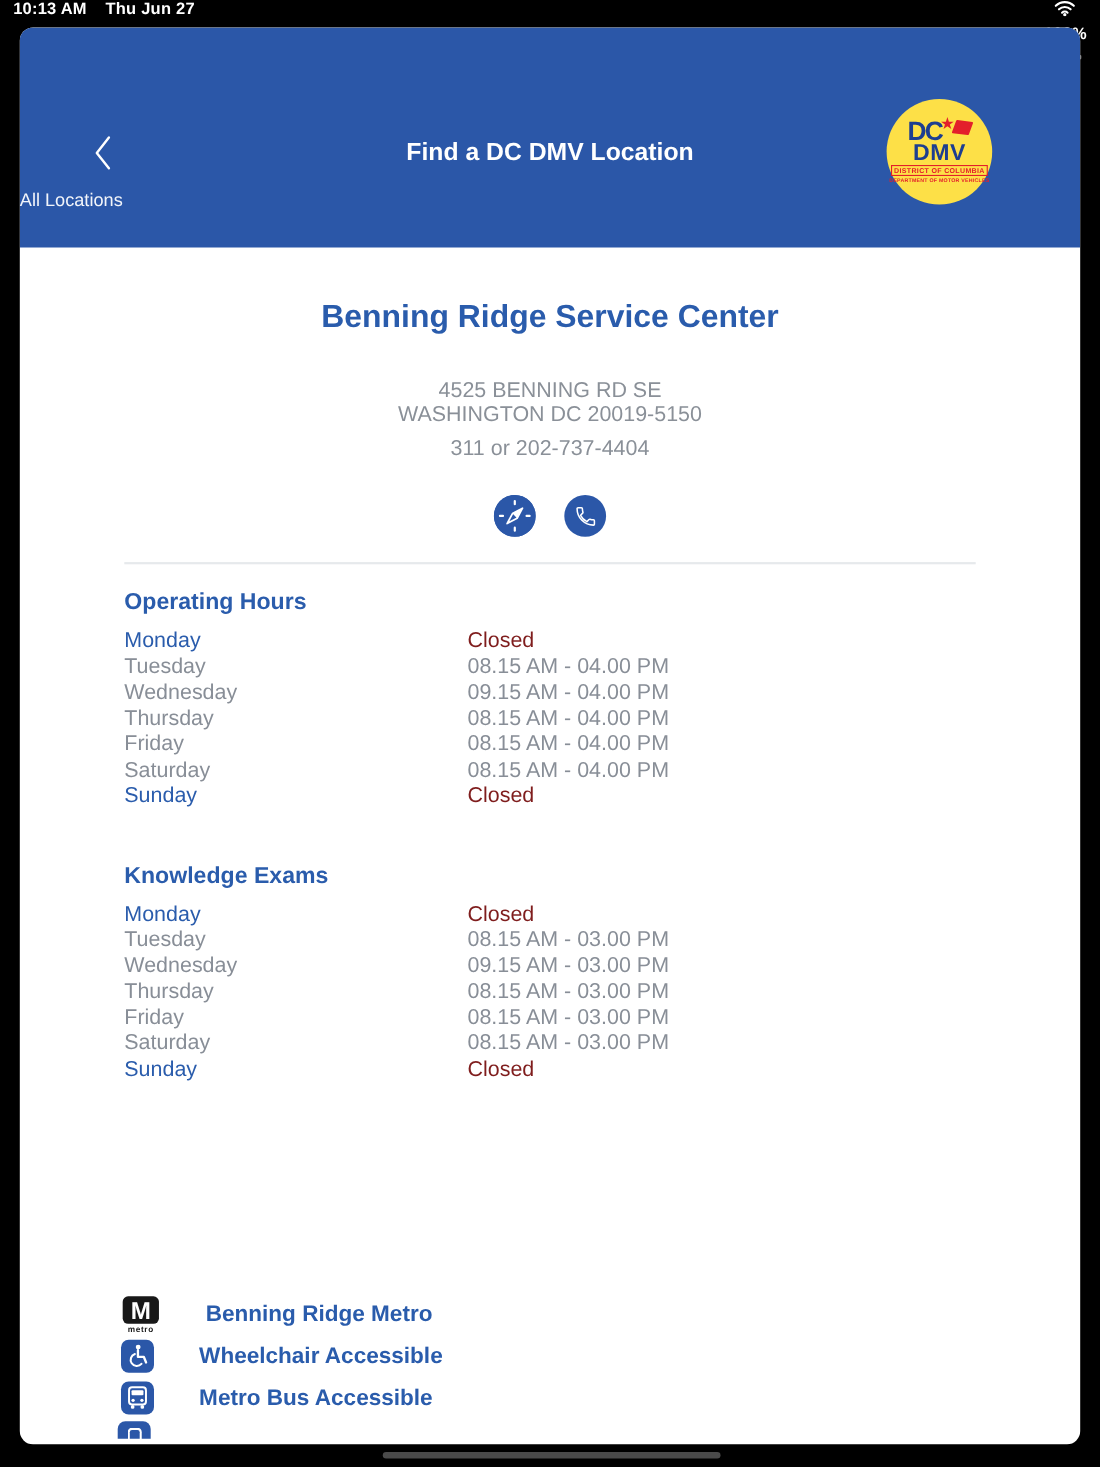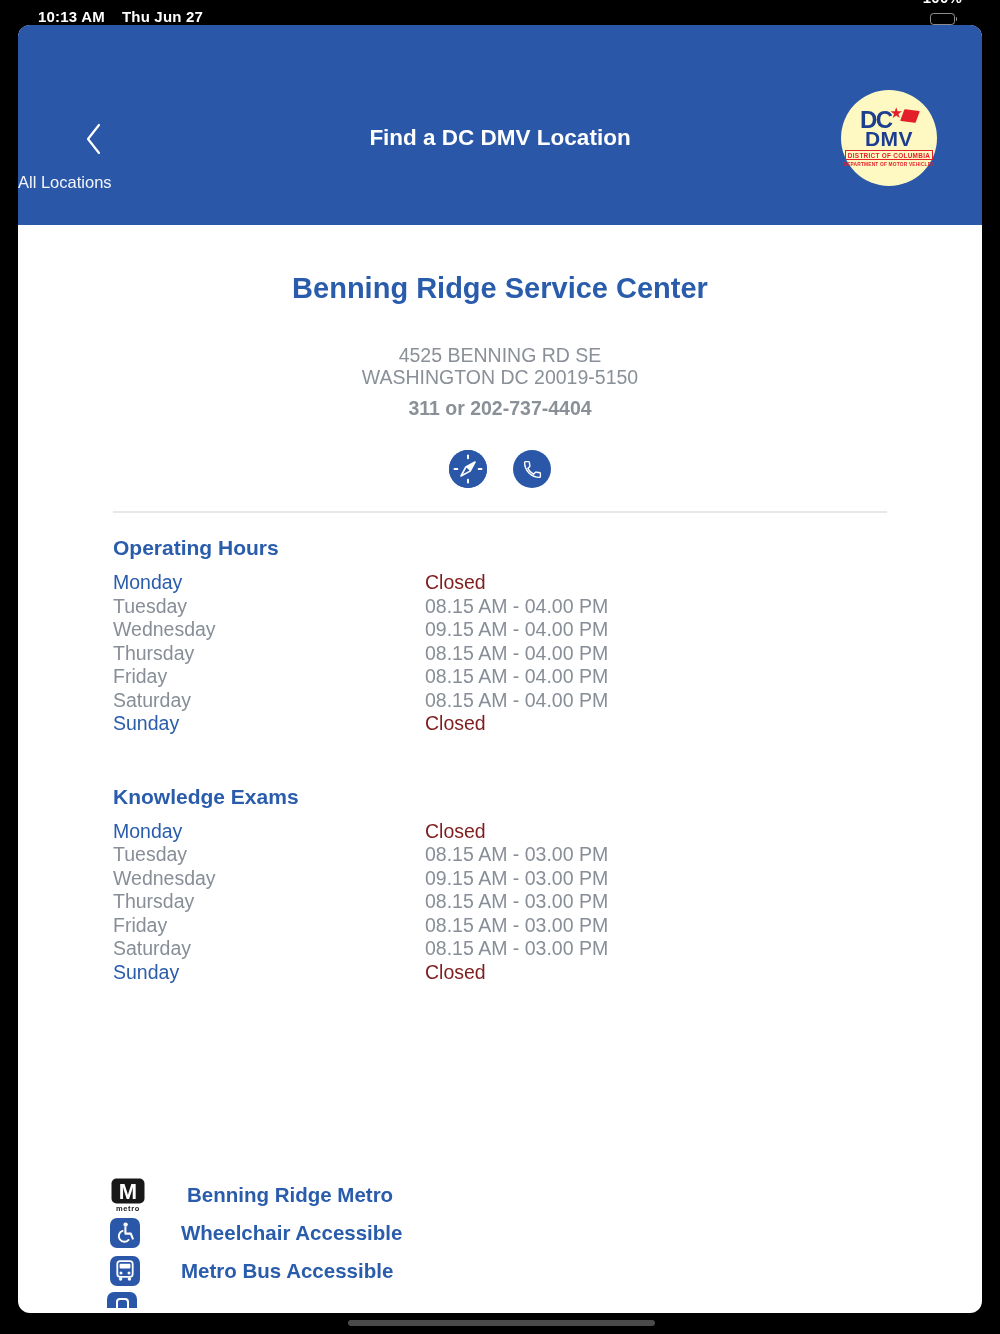--- a/index.html
+++ b/index.html
@@ -1,54 +1,54 @@
 <!DOCTYPE html>
 <html><head>
 <meta charset="utf-8">
 <style>
   * { margin:0; padding:0; box-sizing:border-box; }
   html,body { width:1000px; height:1334px; background:#000; font-family:"Liberation Sans", sans-serif; overflow:hidden; }
   body { position:relative; }
 
   
   .status-bar { position:absolute; top:0; left:0; width:1000px; height:25px;
-    display:flex; justify-content:space-between; align-items:flex-end; padding:0 38px;
+    display:flex; justify-content:space-between; align-items:flex-start; padding:0 12px;
     color:#fff; font-size:15px; font-weight:700; letter-spacing:.2px; }
   .sb-left { display:flex; gap:17px; align-items:center; }
   .sb-right { display:flex; gap:7px; align-items:center;flex-direction:column; }
   .battery { display:flex; align-items:center; gap:1px; margin-left:2px; }
   .battery-body { width:25px; height:12px; border:1px solid rgba(255,255,255,.55); border-radius:3.5px; padding:1.5px; }
   .battery-fill { width:100%; height:100%; background:#fff; border-radius:1.8px; }
   .battery-tip { width:1.8px; height:4.5px; background:rgba(255,255,255,.55); border-radius:0 2px 2px 0; }
 
   
   .app { position:absolute; left:18px; top:25px; width:964px; height:1288px;
     background:#fff; border-radius:12px; overflow:hidden; }
 
   
   .app-header { position:relative; height:200px; background:#2B57A8; }
   .back-btn { position:absolute; left:62px; top:96px; width:28px; height:36px; cursor:pointer; }
   .header-title { position:absolute; top:100px; left:0; width:100%; text-align:center;
     color:#fff; font-size:22.5px; font-weight:700; }
   .header-subtitle { position:absolute; top:148px; left:0; width:100%; text-align:left;
     color:#f2f5fa; font-size:16.5px; font-weight:400; }
-  .logo { position:absolute; left:823px; top:65px; width:96px; height:96px; border-radius:50%;
-    background:#fef9c3; display:flex; flex-direction:column; align-items:center; justify-content:center; }
+  .logo { position:absolute; left:788px; top:65px; width:96px; height:96px; border-radius:50%;
+    background:#fde047; display:flex; flex-direction:column; align-items:center; justify-content:center; }
   .logo-row1 { display:flex; align-items:flex-start; height:22px; }
   .logo-dc { color:#1D3E90; font-size:24px; font-weight:800; letter-spacing:-1.5px; line-height:22px; }
   .logo-star { color:#E31F2B; font-size:15px; line-height:12px; margin:-2px 0 0 -2px; }
   .logo-flag { width:16px; height:12px; background:#E31F2B; margin:1px 0 0 -1px; transform:skewX(-14deg) rotate(7deg); border-radius:1px; }
   .logo-dmv { color:#1D3E90; font-size:21px; font-weight:800; letter-spacing:.5px; line-height:19px; margin-top:-2px; }
   .logo-district { color:#E31F2B; border:1px solid #E31F2B; font-size:6.4px; font-weight:700; letter-spacing:.3px; padding:.5px 2px; margin-top:2px; white-space:nowrap; }
   .logo-dept { color:#E31F2B; font-size:4.8px; font-weight:700; letter-spacing:.2px; margin-top:1.5px; white-space:nowrap; }
 
   
   .loc-name { margin-top:46px; text-align:center; color:#2A5CAC; font-size:29px; font-weight:700; line-height:34px; }
   .loc-address { margin-top:39px; text-align:center; color:#8A9098; font-size:19.5px; line-height:22px; }
-  .loc-phone { margin-top:9px; text-align:center; color:#8A9098; font-size:19.5px; line-height:22px;font-weight:bold; }
+  .loc-phone { margin-top:9px; text-align:center; color:#8A9098; font-size:19.5px; line-height:22px; }
   .actions { margin-top:31px; display:flex; justify-content:center; gap:26px; }
   .action-btn { width:38px; height:38px; border-radius:50%; background:#2B57A8; display:flex; align-items:center; justify-content:center; cursor:pointer; }
   .divider { margin:23px 95px 0 95px; height:2px; background:#E6E9EC; }
 
   .section { margin:0 95px; }
   .section-title { color:#2A5CAC; font-size:21px; font-weight:700; line-height:26px; }
   .sec-oh { margin-top:22px; }
   .sec-ke { margin-top:48px; }
   .rows { margin-top:10px; }
   .row { display:flex; font-size:19.5px; line-height:23.5px; }

